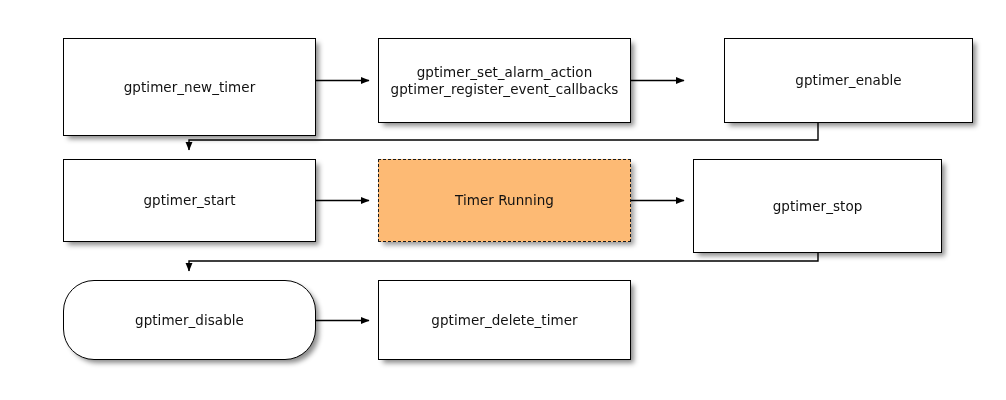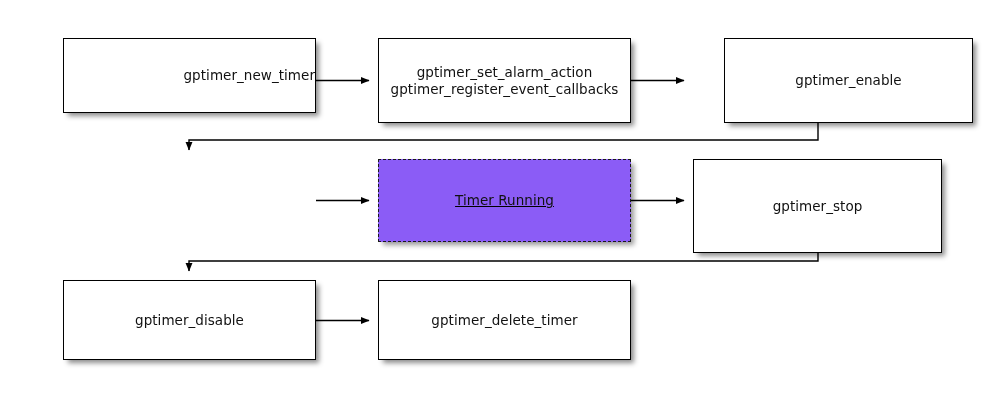--- a/index.html
+++ b/index.html
@@ -32,24 +32,23 @@
     box-sizing: border-box;
     background: #ffffff;
     border: 1.4px solid #000000;
     box-shadow: 4px 4px 5px -1px rgba(0,0,0,0.45);
     display: flex;
     align-items: center;
     justify-content: center;
     text-align: center;
   }
   .node.highlight {
-    background: #8b5cf6;
+    background: #fdba74;
     border: 1.6px dashed #1a1a1a;
     box-shadow: 4px 4px 5px -1px rgba(0,0,0,0.40);
-    text-decoration: underline;
   }
   .node-label {
     font-size: 13.5px;
     color: #111111;
     line-height: 17px;
     white-space: pre-line;
     letter-spacing: 0.05px;
   }
 </style>
 </head>
@@ -86,43 +85,46 @@
 
     <g>
       <path d="M818,242 L818,261 L189,261 L189,271" stroke="#000000" stroke-width="1.4" fill="none" stroke-linejoin="miter" marker-end="url(#arrowhead)"></path>
     </g>
 
     <g>
       <path d="M316,320.5 L369,320.5" stroke="#000000" stroke-width="1.4" fill="none" marker-end="url(#arrowhead)"></path>
     </g>
   </svg>
 
-  <div class="node" style="left:63px; top:38px; width:253px; height:75px;justify-content:flex-end;">
+  <div class="node" style="left:63px; top:38px; width:253px; height:98px;">
     <span class="node-label">gptimer_new_timer</span>
   </div>
 
   <div class="node" style="left:378px; top:38px; width:253px; height:85px;">
     <span class="node-label">gptimer_set_alarm_action
 gptimer_register_event_callbacks</span>
   </div>
 
   <div class="node" style="left:693px; top:38px; width:249px; height:85px;margin-left:31px;">
     <span class="node-label">gptimer_enable</span>
   </div>
 
+  <div class="node" style="left:63px; top:159px; width:253px; height:83px;">
+    <span class="node-label">gptimer_start</span>
+  </div>
 
   <div class="node highlight" style="left:378px; top:159px; width:253px; height:83px;">
     <span class="node-label">Timer Running</span>
   </div>
 
   <div class="node" style="left:693px; top:159px; width:249px; height:94px;">
     <span class="node-label">gptimer_stop</span>
   </div>
 
-  <div class="node" style="left:63px; top:280px; width:253px; height:80px;">
+  <div class="node" style="left:63px; top:280px; width:253px; height:80px;border-radius:31px;">
     <span class="node-label">gptimer_disable</span>
   </div>
 
   <div class="node" style="left:378px; top:280px; width:253px; height:80px;">
     <span class="node-label">gptimer_delete_timer</span>
   </div>
 
 </div>
 
 </body></html>

